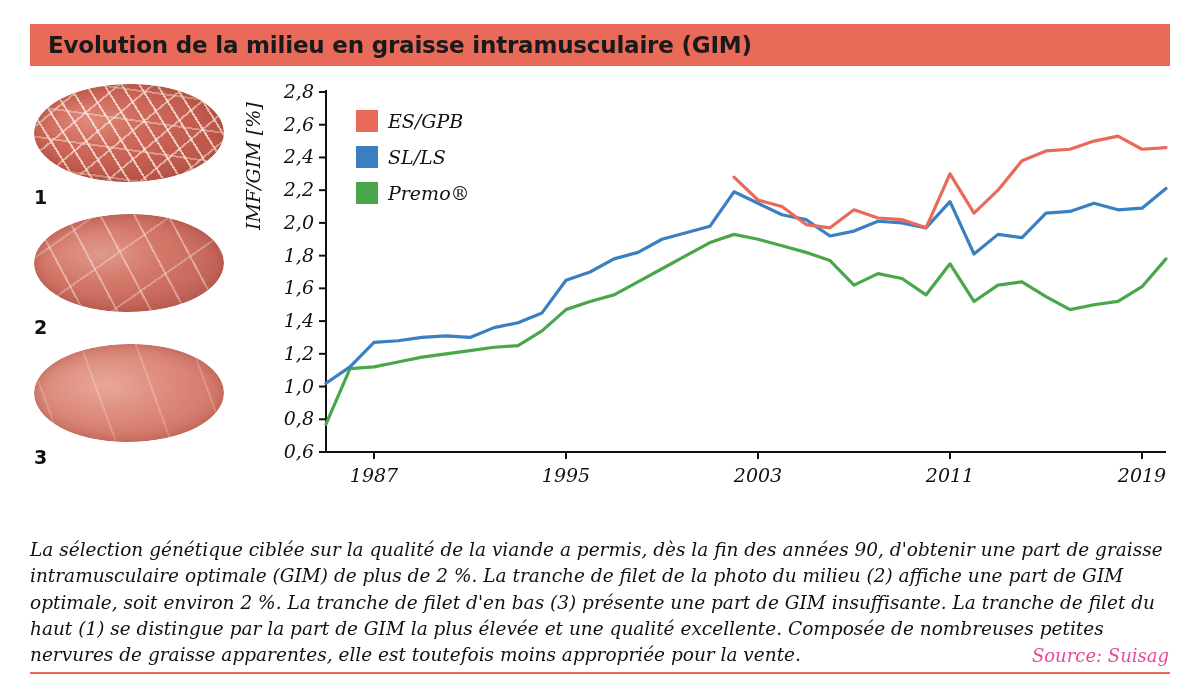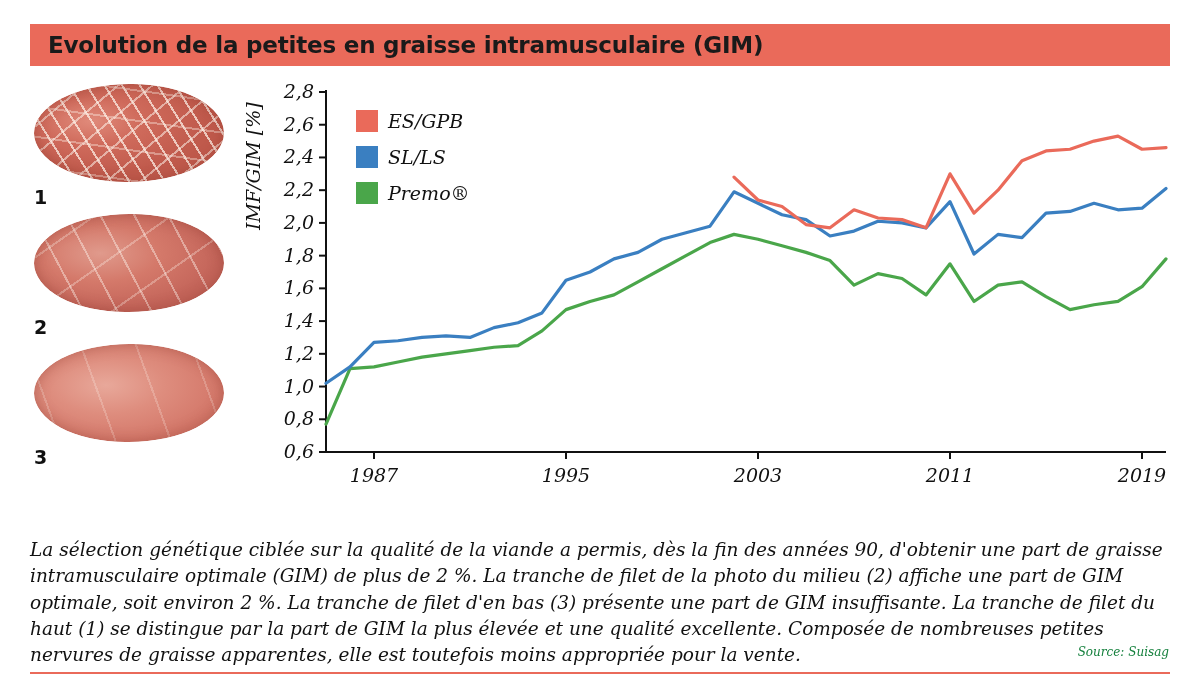--- a/index.html
+++ b/index.html
@@ -174,32 +174,32 @@
     width: 1140px;
     height: 2px;
     background: #ea6a5a;
   }
   .source {
     position: absolute;
     right: 30px;
     top: 645px;
     font-family: "DejaVu Serif", serif;
     font-style: italic;
-    font-size: 12px;
-    color: #15803d;
+    font-size: 18px;
+    color: #ec4899;
     text-align: right;
   }
 </style>
 </head>
 <body>
 
 <div class="page">
 
   <div class="header-bar">
-    <div class="header-title">Evolution de la petites en graisse intramusculaire (GIM)</div>
+    <div class="header-title">Evolution de la milieu en graisse intramusculaire (GIM)</div>
   </div>
 
   <div class="photos">
     <div class="photo-block">
       <div class="meat meat-1">
         <div class="base"></div>
           <div class="marb"></div>
           <div class="edge"></div>
       </div>
       <div class="photo-num">1</div>

